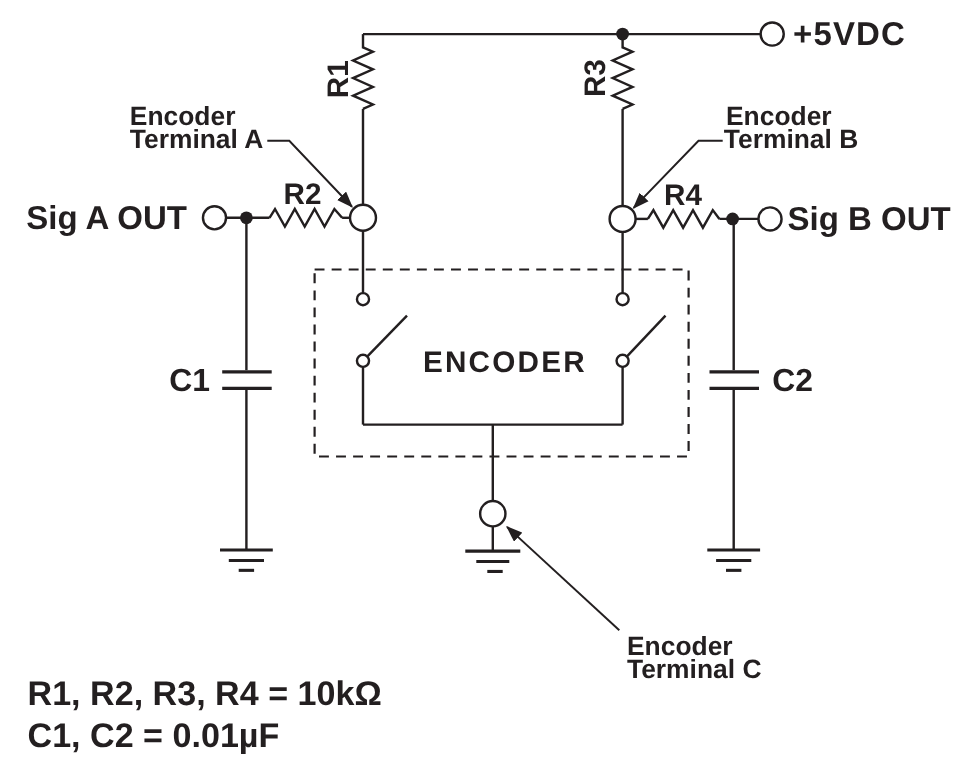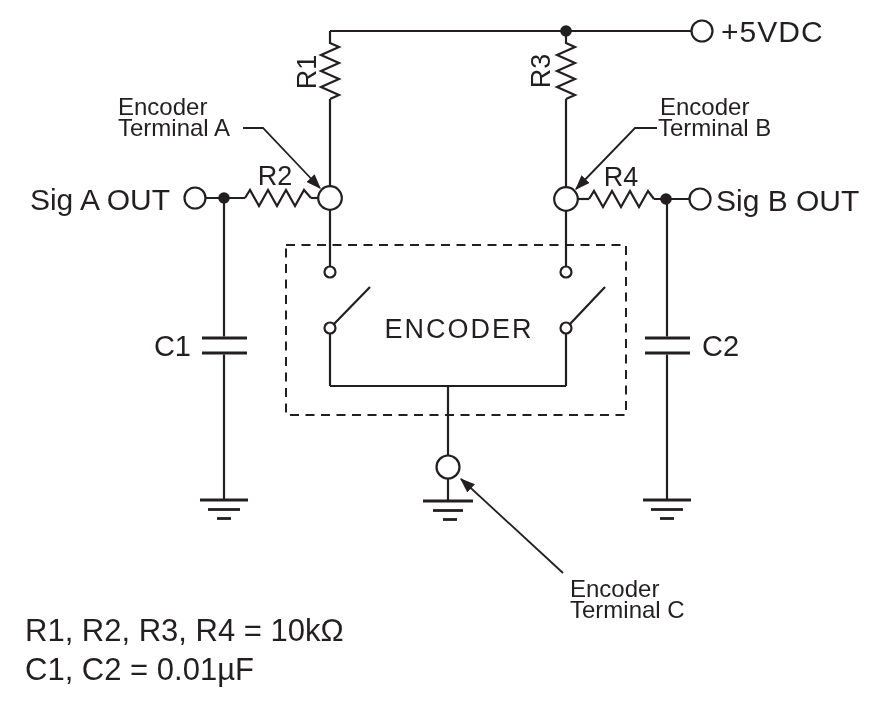--- a/index.html
+++ b/index.html
@@ -6,20 +6,21 @@
     margin: 0;
     padding: 0;
     background: #ffffff;
   }
   .canvas {
     position: relative;
     width: 879px;
     height: 704px;
     background: #ffffff;
     font-family: "Liberation Sans", sans-serif;
+    font-weight: bold;
   }
   svg { display: block; }
   svg text {
     font-family: "Liberation Sans", sans-serif;
     fill: #231f20;
   }
   .wire    { stroke: #231f20; stroke-width: 2.2; fill: none; }
   .thick   { stroke: #231f20; stroke-width: 3;   fill: none; }
   .gnd     { stroke: #231f20; stroke-width: 2.8; fill: none; }
   .dashbox { stroke: #231f20; stroke-width: 2; fill: none; stroke-dasharray: 9 6.5; }

